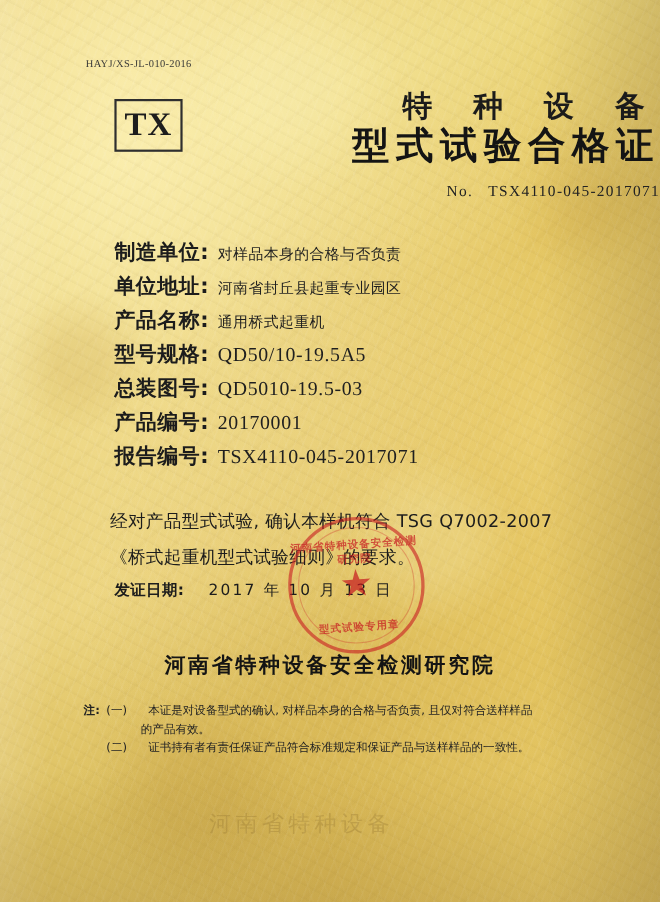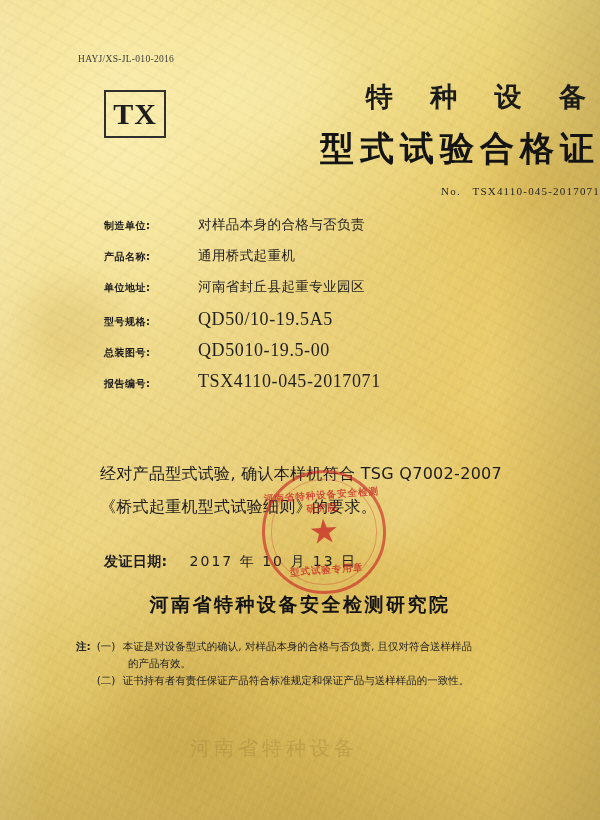--- a/index.html
+++ b/index.html
@@ -116,49 +116,49 @@
     color: #1b1b1b;
     padding-left: 42px;
     line-height: 1.1;
     font-family: "DejaVu Sans", sans-serif;
   }
   #title-line2 {
     font-size: 34px;
     font-weight: bold;
     letter-spacing: 6px;
     color: #141414;
-    margin-top: 20px;
+    margin-top: 2px;
     padding-left: 46px;
     line-height: 1.15;
-    font-family: Liberation Mono, monospace;
+    font-family: Liberation Sans, sans-serif;
   }
   #cert-no {
     margin-top: 14px;
-    font-size: 11px;
+    font-size: 14px;
     letter-spacing: 1.2px;
     color: #232323;
     padding-left: 16px;
     font-family: "Liberation Serif", serif;
   }
 
   
   #fields {
     position: absolute;
     left: 104px;
     top: 216px;
     width: 430px;
   }
   .field-row {
     display: flex;
     align-items: baseline;
     height: 31px;
   }
   .field-label {
     width: 86px;
-    font-size: 10px;
+    font-size: 19px;
     font-weight: bold;
     color: #1c1c1c;
     letter-spacing: 0.5px;
     white-space: nowrap;
     font-family: "DejaVu Sans", sans-serif;
   }
   .field-value {
     font-size: 13.5px;
     color: #1f1f1f;
     letter-spacing: 0.4px;
@@ -182,21 +182,21 @@
     line-height: 2.05;
     color: #1c1c1c;
     letter-spacing: 0.3px;
     font-family: "DejaVu Sans", sans-serif;
   }
 
   
   #issue-row {
     position: absolute;
     left: 104px;
-    top: 553px;
+    top: 528px;
     font-size: 14px;
     color: #1c1c1c;
     letter-spacing: 0.4px;
     font-family: "DejaVu Sans", sans-serif;
     display: flex;
     align-items: baseline;
   }
   #issue-label { font-weight: bold; }
   #issue-date {
     margin-left: 22px;
@@ -273,21 +273,21 @@
     color: #232323;
     font-family: "DejaVu Sans", sans-serif;
   }
   .note-row { display: flex; }
   #notes-label {
     font-weight: bold;
     white-space: nowrap;
     padding-right: 6px;
   }
   .note-marker { width: 26px; flex: none; }
-  .note-text { flex: 1; }
+  .note-text { flex: 1; margin-left: 12px; }
   .note-sub { padding-left: 26px; }
 
   
   #ghost {
     position: absolute;
     left: 190px;
     top: 735px;
     font-size: 20px;
     letter-spacing: 4px;
     color: rgba(150,118,50,0.33);
@@ -318,34 +318,38 @@
         <span>TSX4110-045-2017071</span>
       </div>
     </div>
 
     <div id="fields">
       <div class="field-row">
         <span class="field-label">制造单位:</span>
         <span class="field-value">对样品本身的合格与否负责</span>
       </div>
       <div class="field-row">
+        <span class="field-label">单位地址:</span>
+        <span class="field-value">河南省封丘县起重专业园区</span>
+      </div>
+      <div class="field-row">
         <span class="field-label">产品名称:</span>
         <span class="field-value">通用桥式起重机</span>
       </div>
       <div class="field-row">
-        <span class="field-label">单位地址:</span>
-        <span class="field-value">河南省封丘县起重专业园区</span>
-      </div>
-      <div class="field-row">
         <span class="field-label">型号规格:</span>
         <span class="field-value latin">QD50/10-19.5A5</span>
       </div>
       <div class="field-row">
         <span class="field-label">总装图号:</span>
-        <span class="field-value latin">QD5010-19.5-00</span>
+        <span class="field-value latin">QD5010-19.5-03</span>
+      </div>
+      <div class="field-row">
+        <span class="field-label">产品编号:</span>
+        <span class="field-value latin">20170001</span>
       </div>
       <div class="field-row">
         <span class="field-label">报告编号:</span>
         <span class="field-value latin">TSX4110-045-2017071</span>
       </div>
     </div>
 
     <div id="statement">经对产品型式试验, 确认本样机符合 TSG Q7002-2007《桥式起重机型式试验细则》的要求。</div>
 
     <div id="issue-row">

